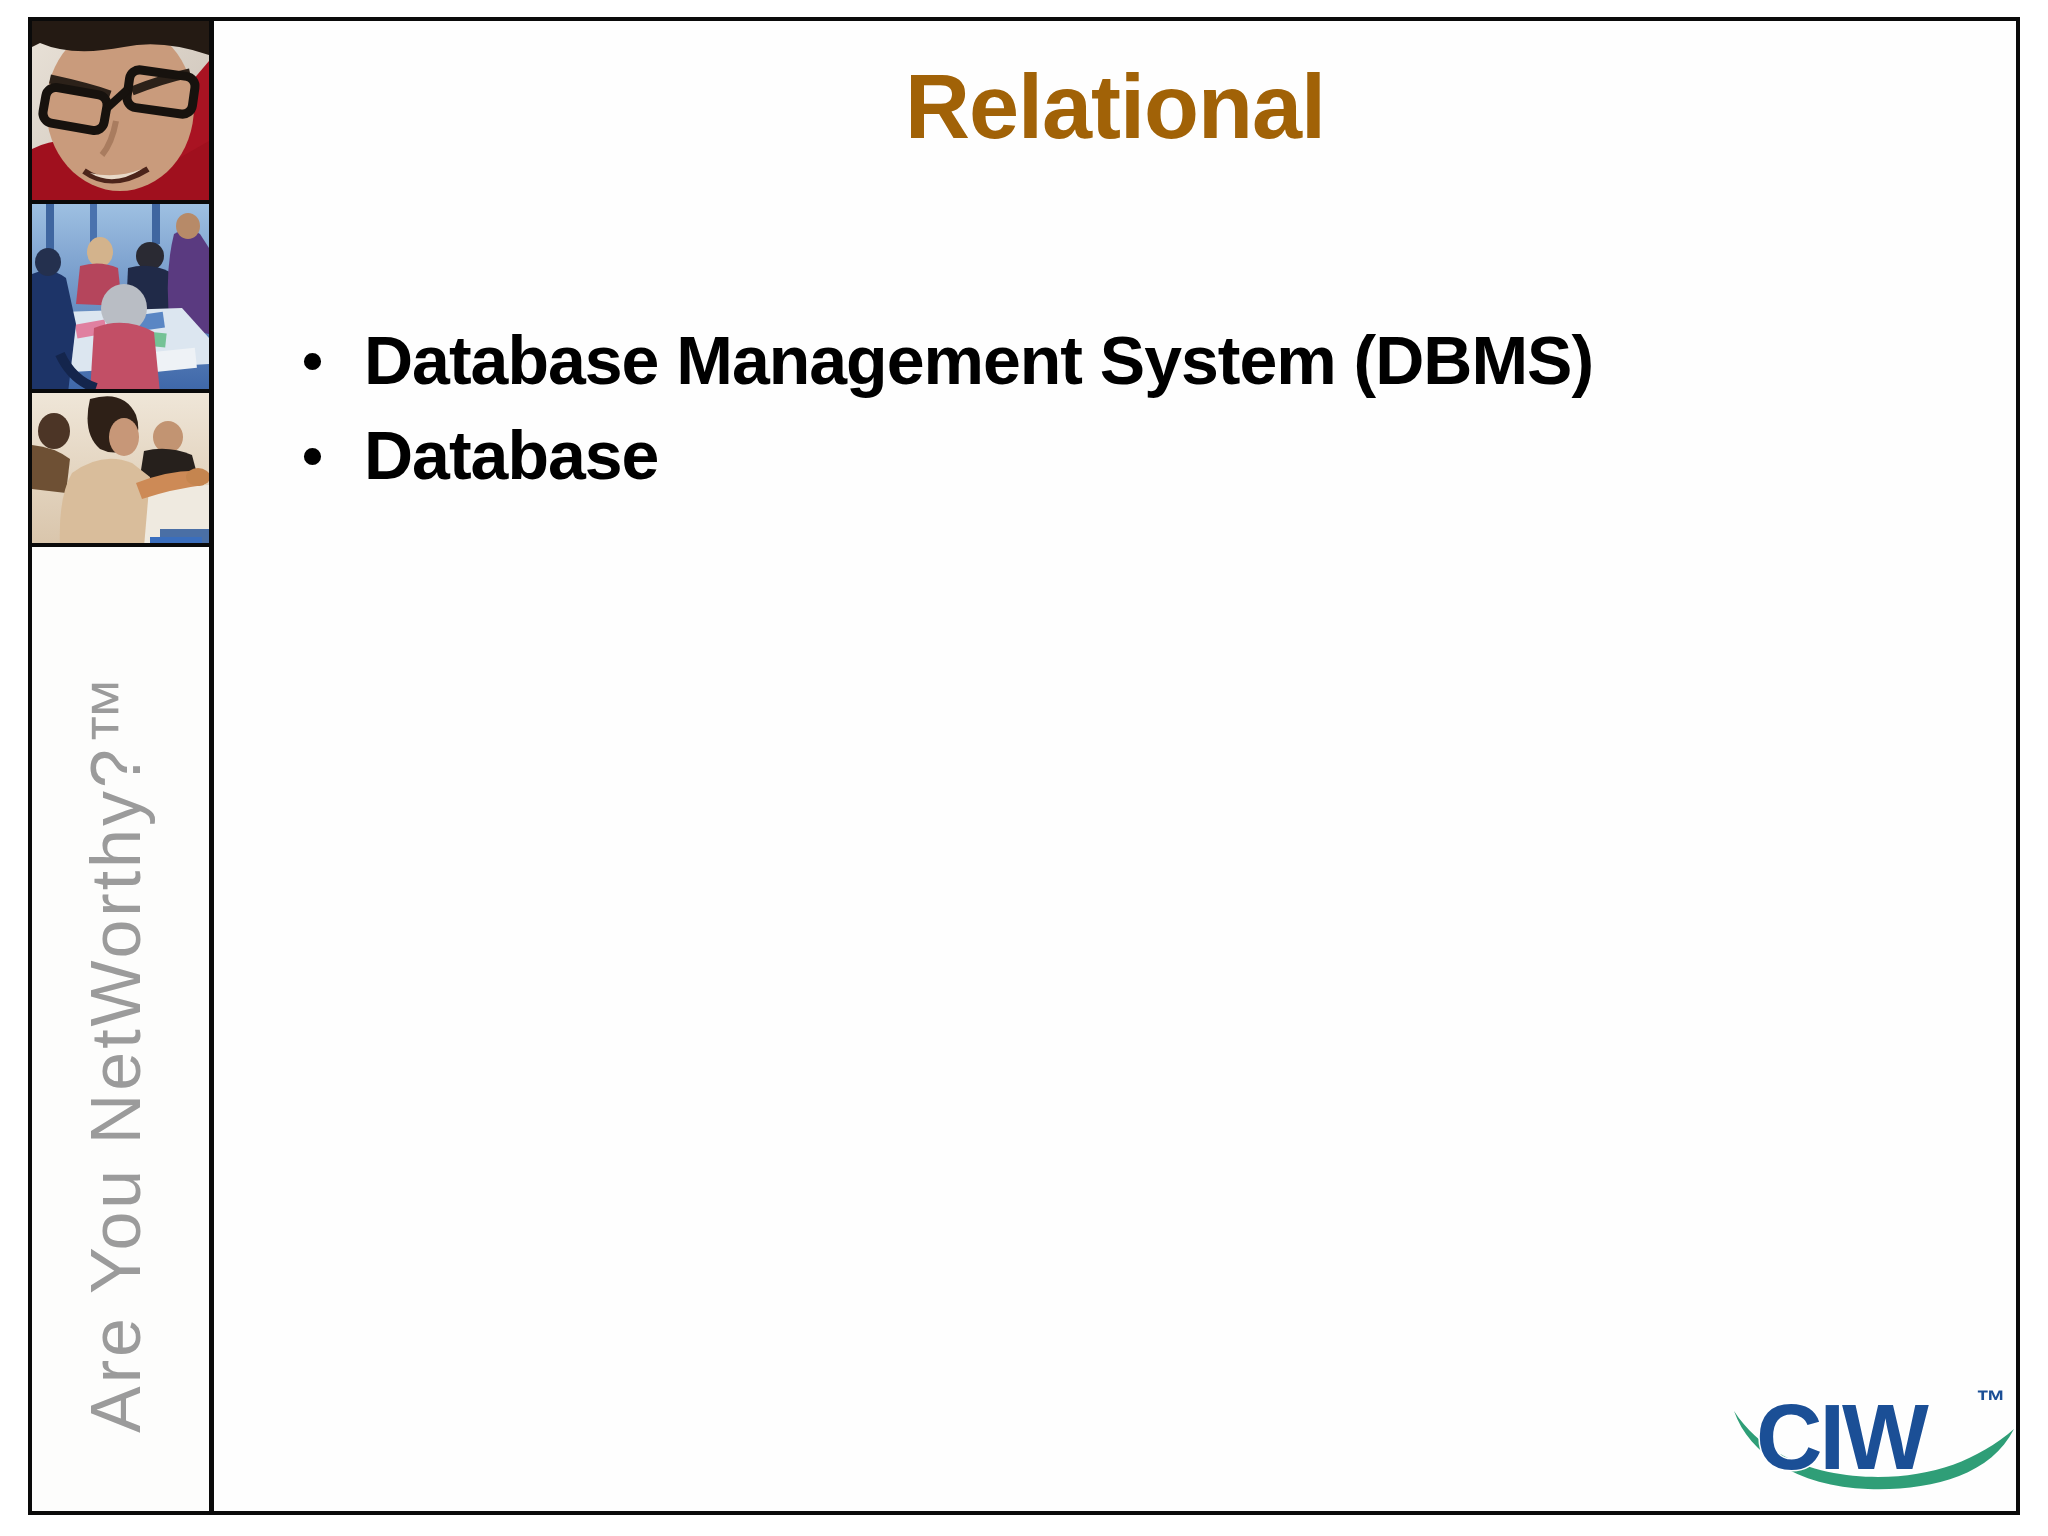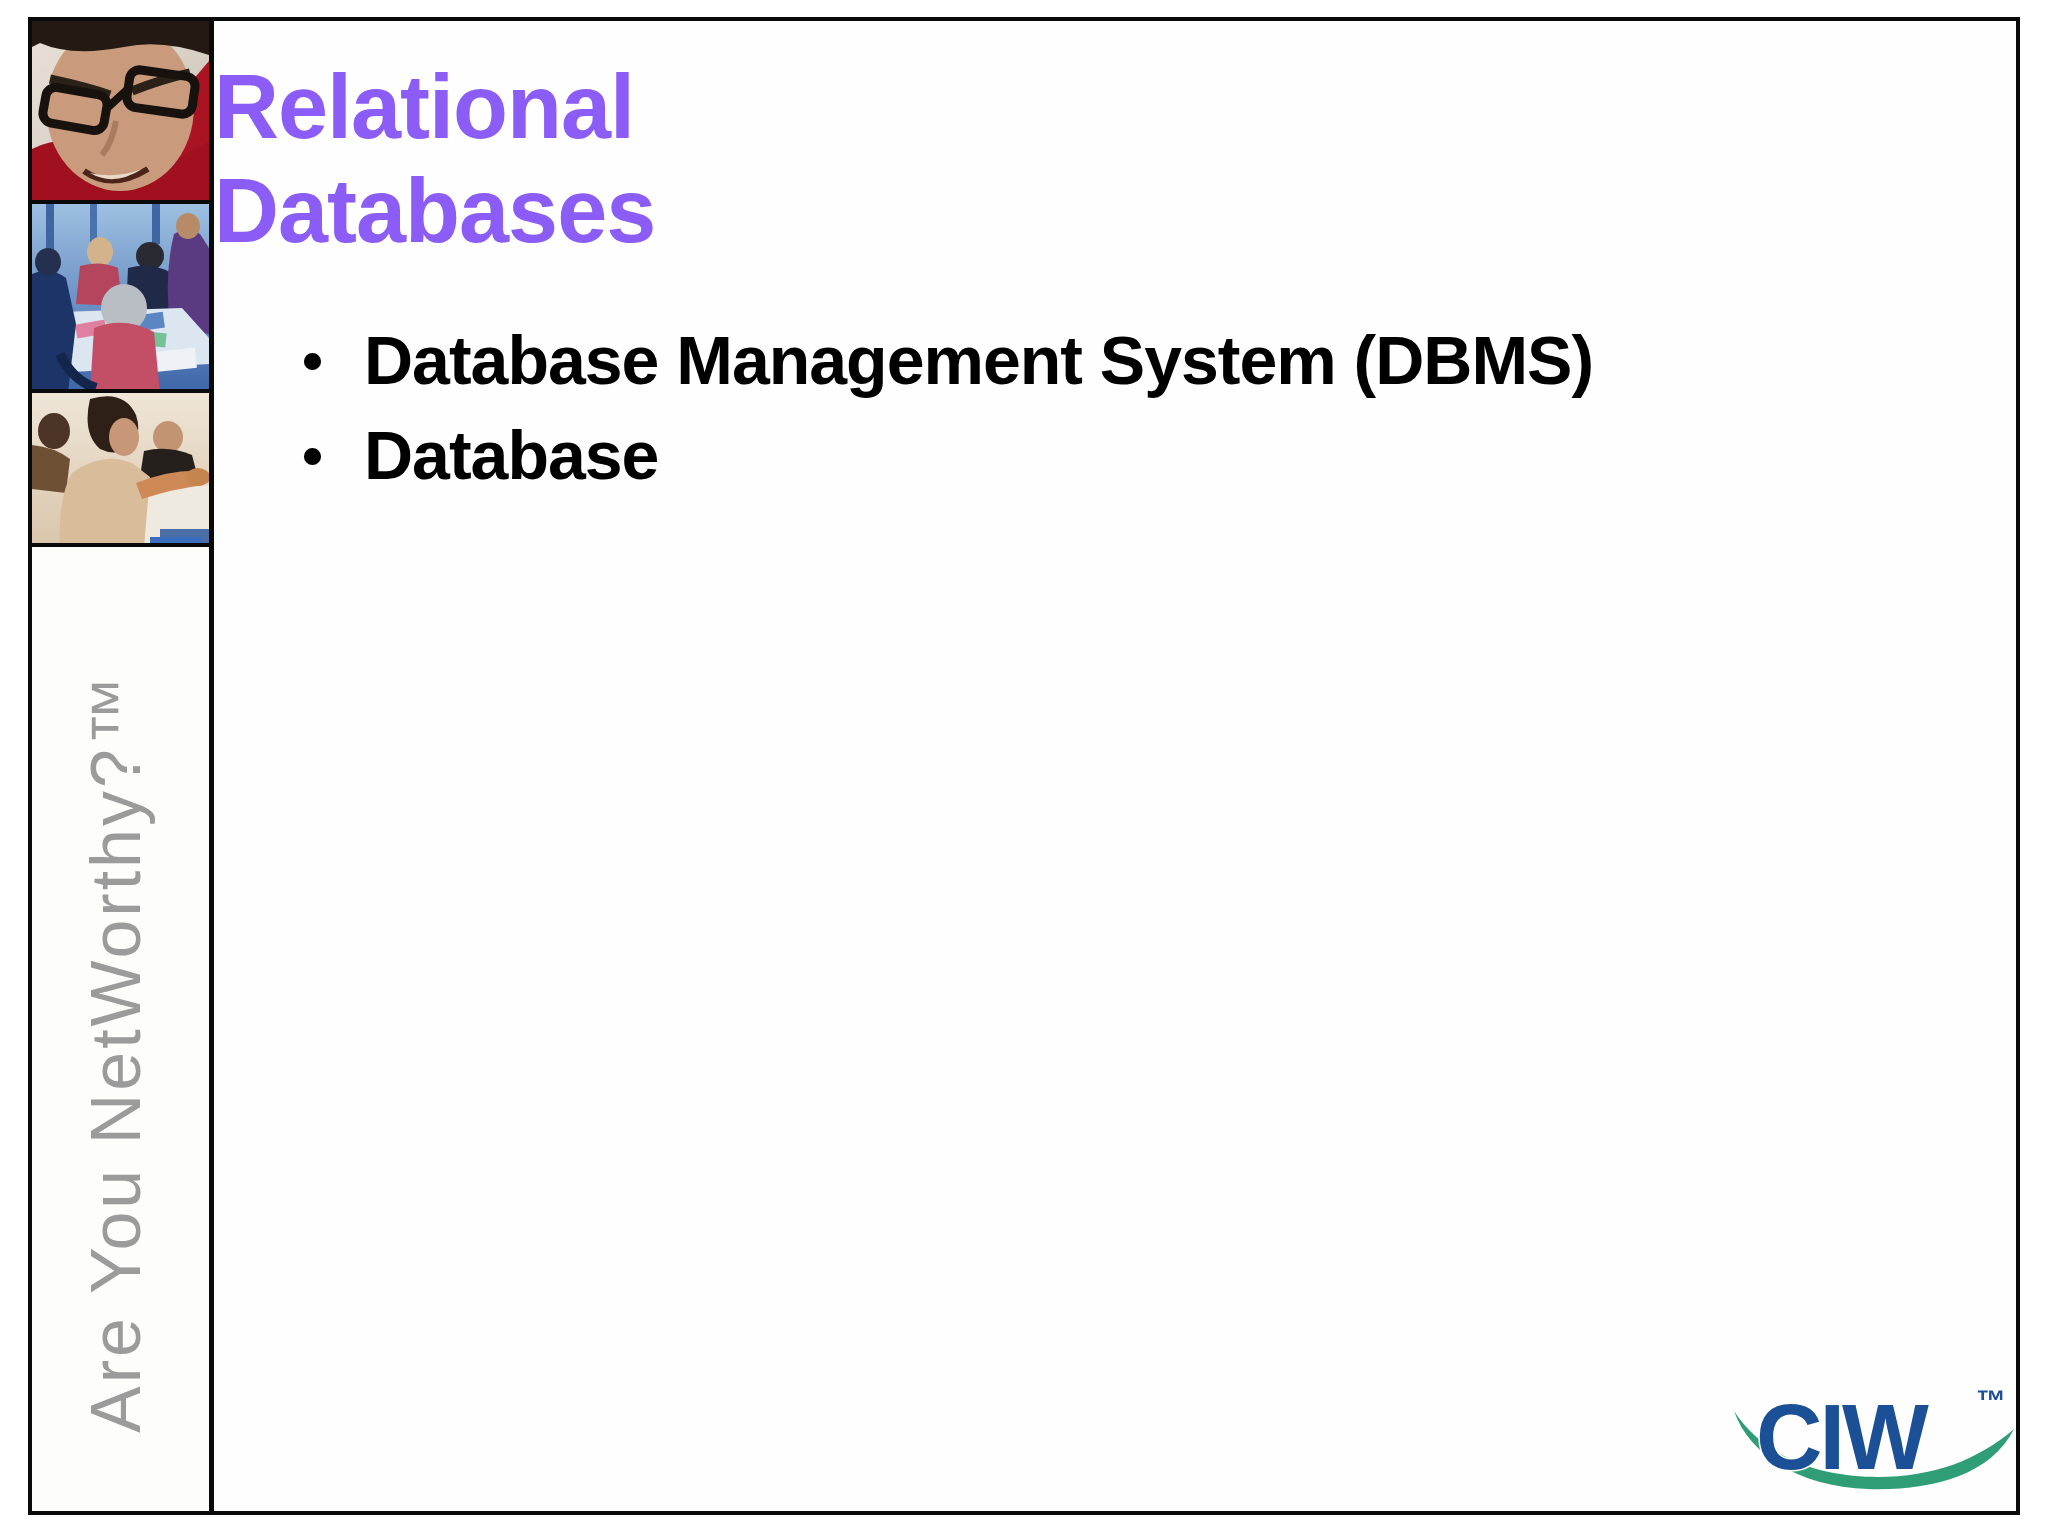--- a/index.html
+++ b/index.html
@@ -18,21 +18,21 @@
   .ph2{height:189px;}
   .ph3{height:154px;}
 
   .tagline{position:absolute;left:44px;top:1412px;width:852px;
     transform:rotate(-90deg);transform-origin:0 0;
     font-size:70px;line-height:80px;letter-spacing:3px;
     color:#9b9b9b;white-space:nowrap;}
 
   
   .content{position:absolute;left:182px;top:0;right:0;bottom:0;}
-  .title{margin:34px 0 0 0;text-align:left;color:#8b5cf6;
+  .title{margin:34px 0 0 0;text-align:center;color:#a16207;
     font-size:90px;line-height:104px;font-weight:bold;letter-spacing:-1px;}
   .title span{display:block;}
 
   .bullets{position:absolute;left:0;right:0;top:292px;}
   .bullet-row{display:flex;align-items:flex-start;padding-left:88px;
     font-size:68px;line-height:95px;font-weight:bold;color:#000;letter-spacing:-1px;}
   .dot{width:62px;flex:0 0 62px;font-size:60px;line-height:95px;color:#000;}
   .btext{white-space:nowrap;}
 
   .logo{position:absolute;right:0;bottom:20px;width:288px;height:106px;}
@@ -124,21 +124,20 @@
       </svg>
     </div>
 
     <div class="tagline">Are You NetWorthy?™</div>
   </div>
 
   <div class="content">
 
     <h1 class="title">
       <span>Relational</span>
-      <span>Databases</span>
     </h1>
 
     <div class="bullets">
       <div class="bullet-row">
         <span class="dot">•</span>
         <span class="btext">Database Management System (DBMS)</span>
       </div>
       <div class="bullet-row">
         <span class="dot">•</span>
         <span class="btext">Database</span>

